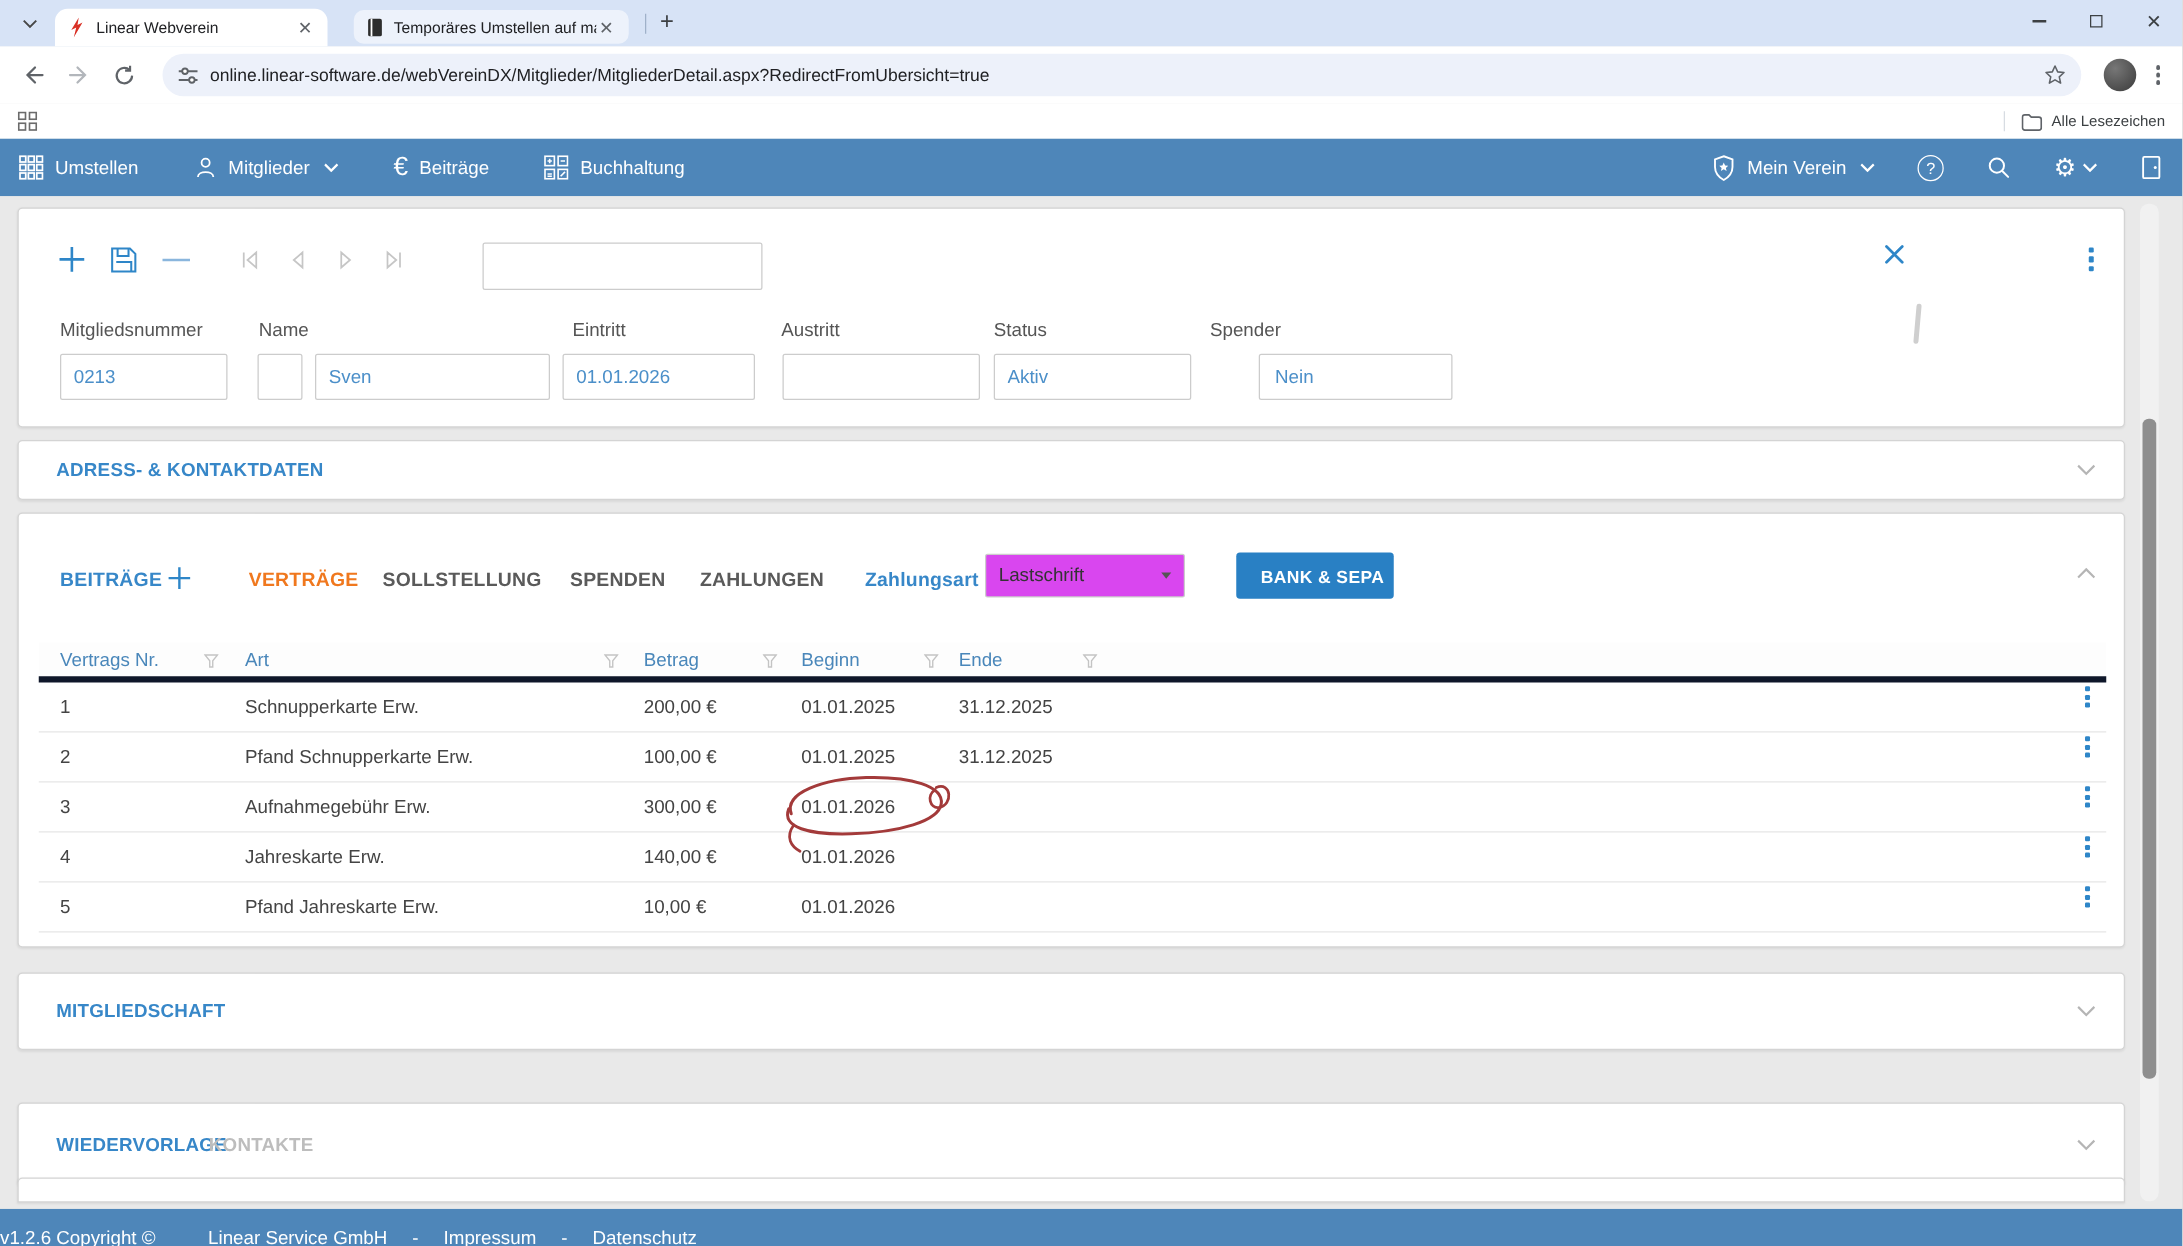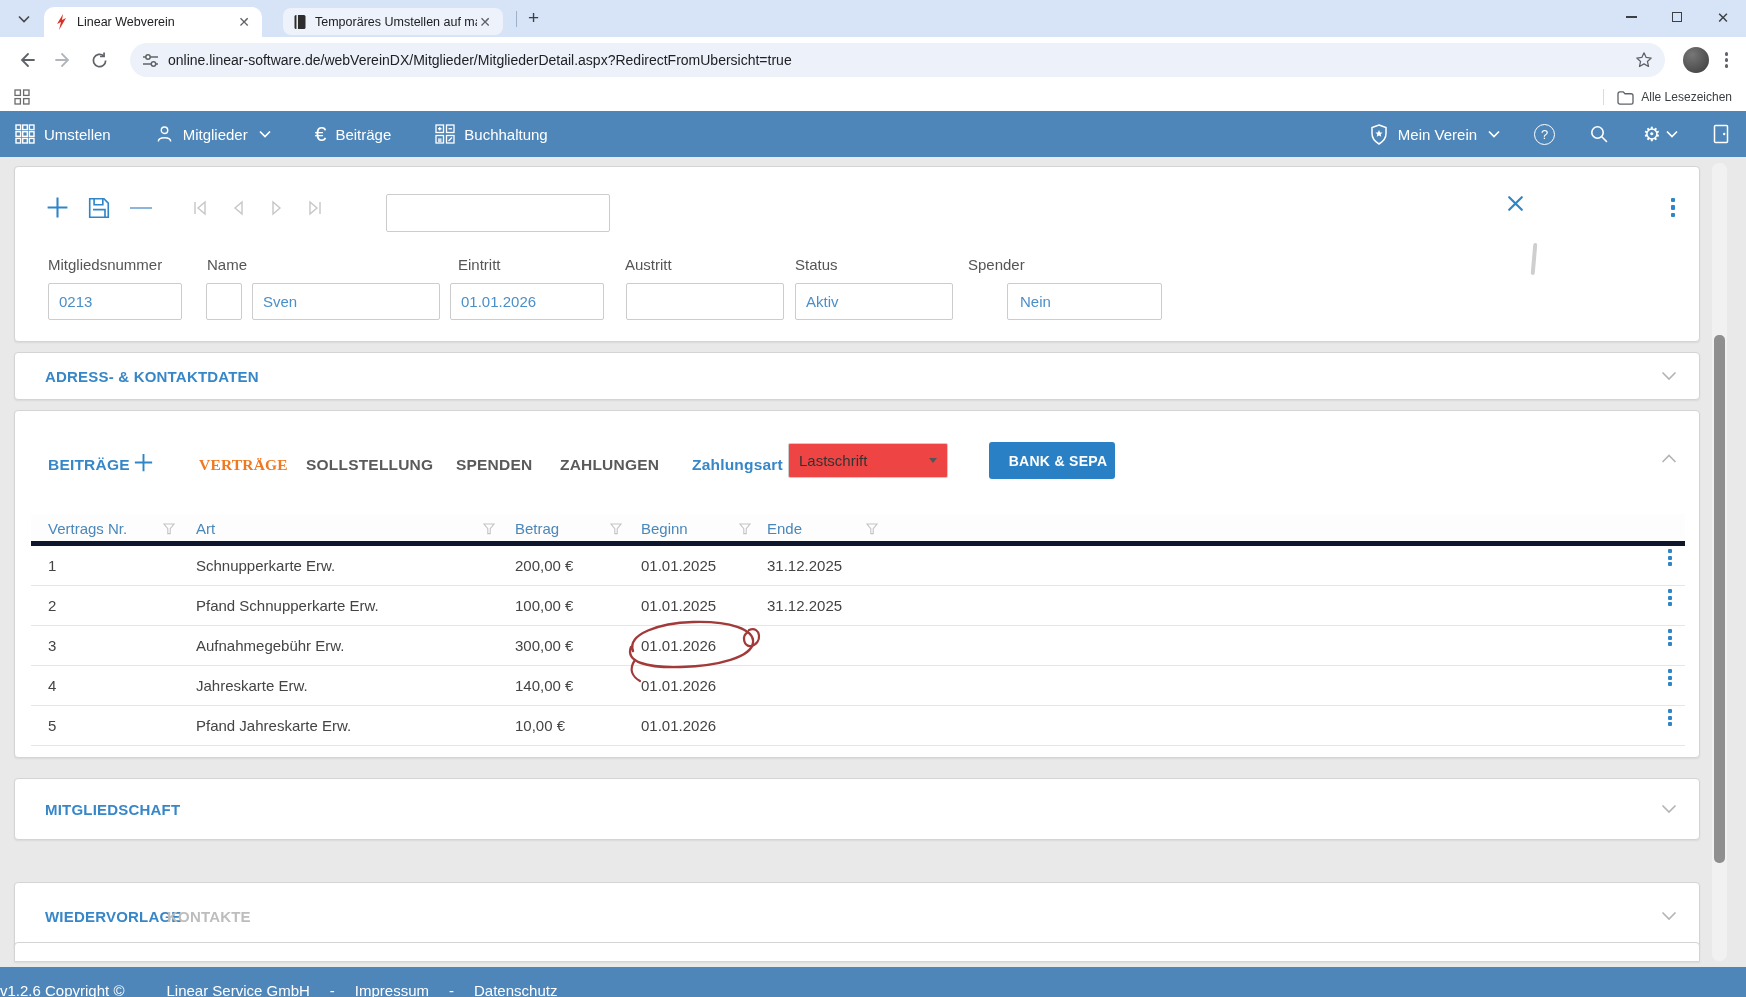--- a/index.html
+++ b/index.html
@@ -68,24 +68,24 @@
   .panel-close { position:absolute; left:1490px; top:26px; }
   .panel-kebab { position:absolute; left:1653px; top:28px; display:flex; flex-direction:column; gap:3px; padding:3px; }
   .panel-kebab i { width:4.4px; height:4.4px; border-radius:1px; background:#2e86c8; }
   .artifact { position:absolute; left:1517px; top:76px; width:4px; height:32px; background:#cfcfcf; border-radius:3px; transform:rotate(5deg); }
   .f-label { position:absolute; top:89px; font-size:15px; color:#555; }
   .f-input { position:absolute; top:116px; height:37px; border:1px solid #ccc; border-radius:2px; background:#fff;
     font-size:15px; color:#4b8fc9; padding:0 10px; font-family:inherit; outline:none; }
 
   
   .bt-label { position:absolute; top:45px; font-size:15.5px; font-weight:bold; letter-spacing:.2px; }
-  .blue-txt { color:#3787c8; } .orange-txt { color:#f0781e;font-family:Liberation Serif, serif; } .gray-txt { color:#5a5a5a; }
+  .blue-txt { color:#3787c8; } .orange-txt { color:#f0781e; } .gray-txt { color:#5a5a5a; }
   .tab-plus { position:absolute; left:117px; top:40px; }
   .pay-select { position:absolute; left:773px; top:32px; width:160px; height:35px; border:1px solid #ccc; border-radius:2px;
-    display:flex; align-items:center; padding:0 10px; font-size:15px; color:#333; background:#ef4444; }
+    display:flex; align-items:center; padding:0 10px; font-size:15px; color:#333; background:#d946ef; }
   .pay-caret { margin-left:auto; width:0; height:0; border-left:4.5px solid transparent; border-right:4.5px solid transparent; border-top:5.5px solid #555; }
   .bank-btn { position:absolute; left:974px; top:31px; width:126px; height:37px; background:#2980c4; border:none; border-radius:3px;
     color:#fff; font-size:14px; font-weight:bold; letter-spacing:.3px; font-family:inherit;padding-left:12px; }
 
   .tbl-header { position:absolute; left:16px; top:103px; width:1654px; height:32px; border-bottom:5px solid #0f172a; background:#fdfdfd; }
   .tbl-header span { position:absolute; top:6px; font-size:15px; color:#4a87ba; }
   .tbl-header .funnel { position:absolute; top:9px; }
   .tbl-row { position:absolute; left:16px; width:1654px; height:40px; border-bottom:1px solid #e6e6e6; }
   .tbl-row span { position:absolute; top:0; line-height:40px; font-size:15px; color:#444; }
   .row-kebab { position:absolute; left:1634px; top:10px; display:flex; flex-direction:column; gap:2.6px; padding:3px; }

